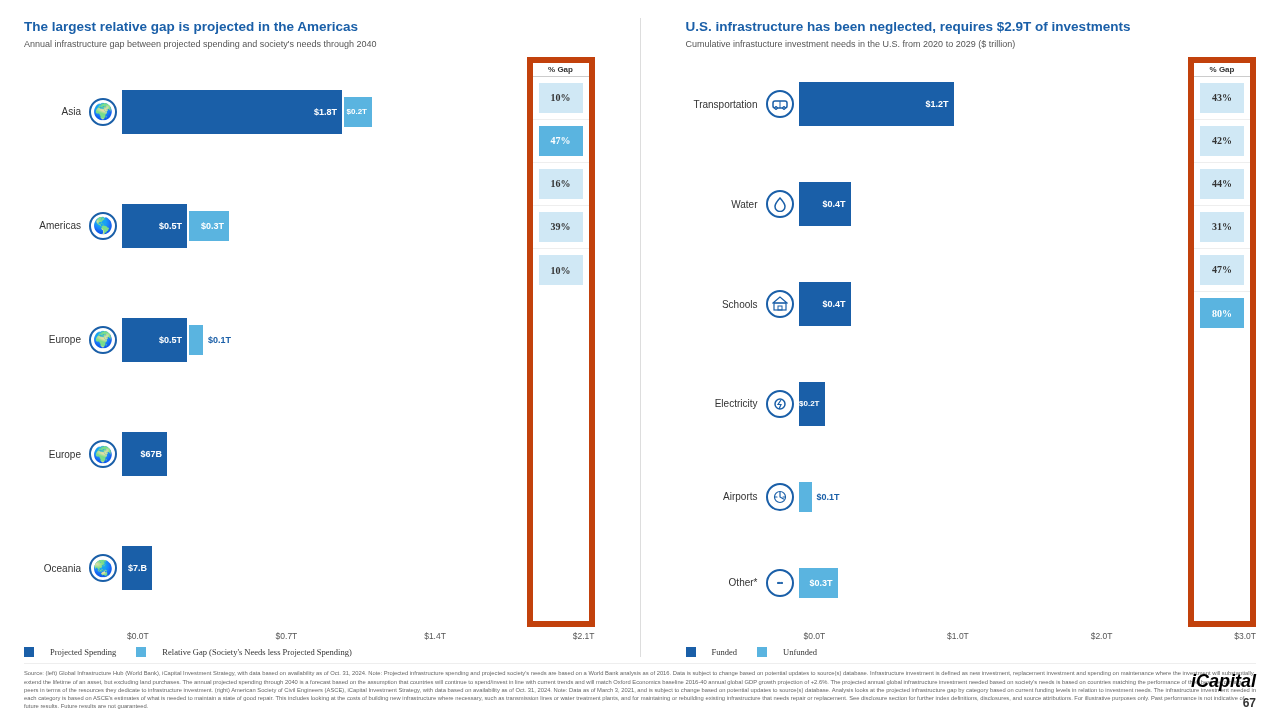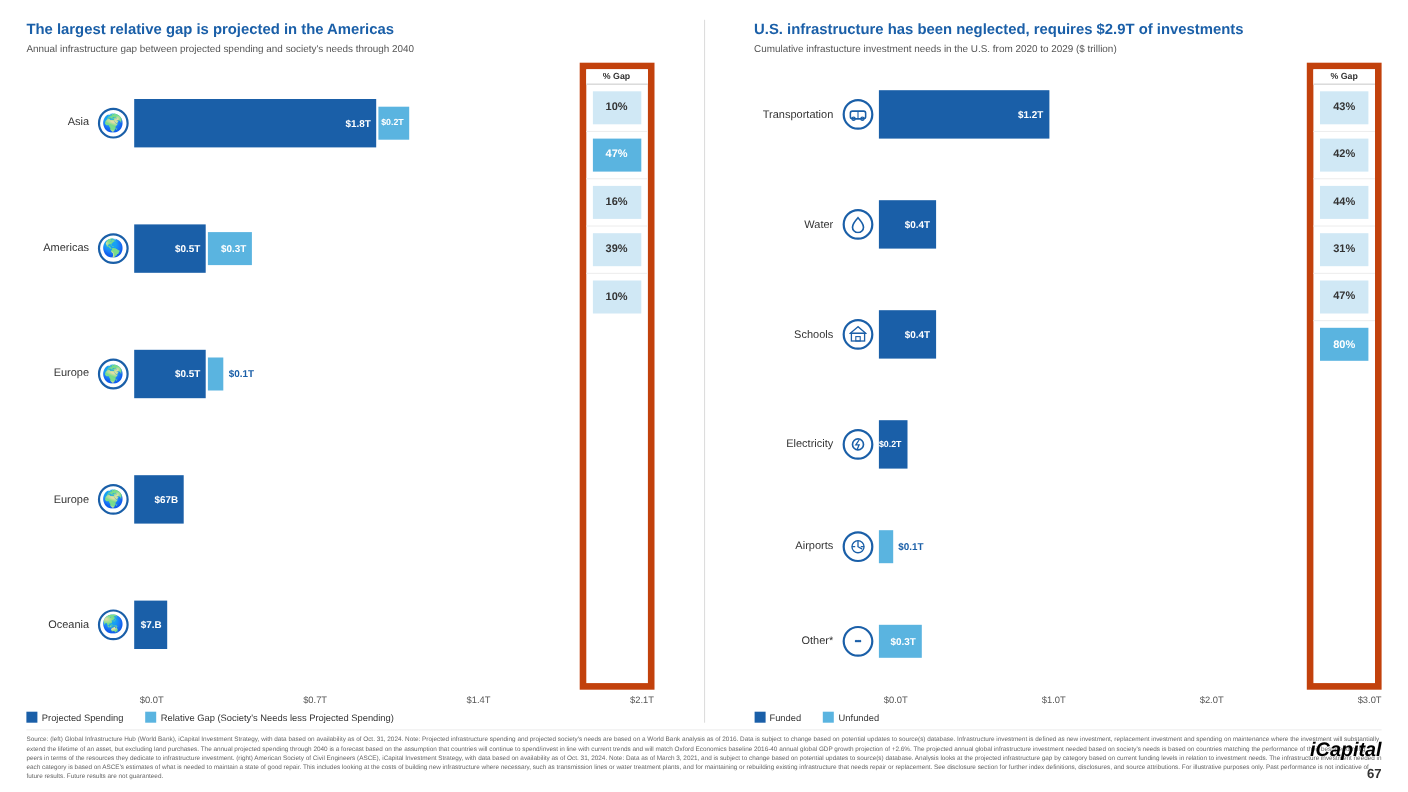--- a/index.html
+++ b/index.html
@@ -128,20 +128,21 @@
     }
     .gap-cell-inner {
       width: 44px;
       height: 30px;
       display: flex;
       align-items: center;
       justify-content: center;
       font-size: 10px;
       font-weight: 700;
       color: #333;
+      font-family: Liberation Serif, serif;
     }
     .gap-cell-bg-light {
       background: #d0e8f5;
     }
     .gap-cell-bg-dark {
       background: #5ab4e0;
       color: #fff;
     }
     .x-axis {
       display: flex;
@@ -167,21 +168,22 @@
       display: flex;
       gap: 20px;
       font-size: 8.5px;
       color: #333;
       margin-top: 6px;
       align-items: center;
     }
     .legend-item {
       display: flex;
       align-items: flex-end;
-      gap: 4px;
+      gap: 16px;
+      font-family: Liberation Serif, serif;
     }
     .legend-dot {
       width: 10px;
       height: 10px;
       flex-shrink: 0;
     }
     .footer-text {
       font-size: 5.8px;
       color: #666;
       line-height: 1.4;

